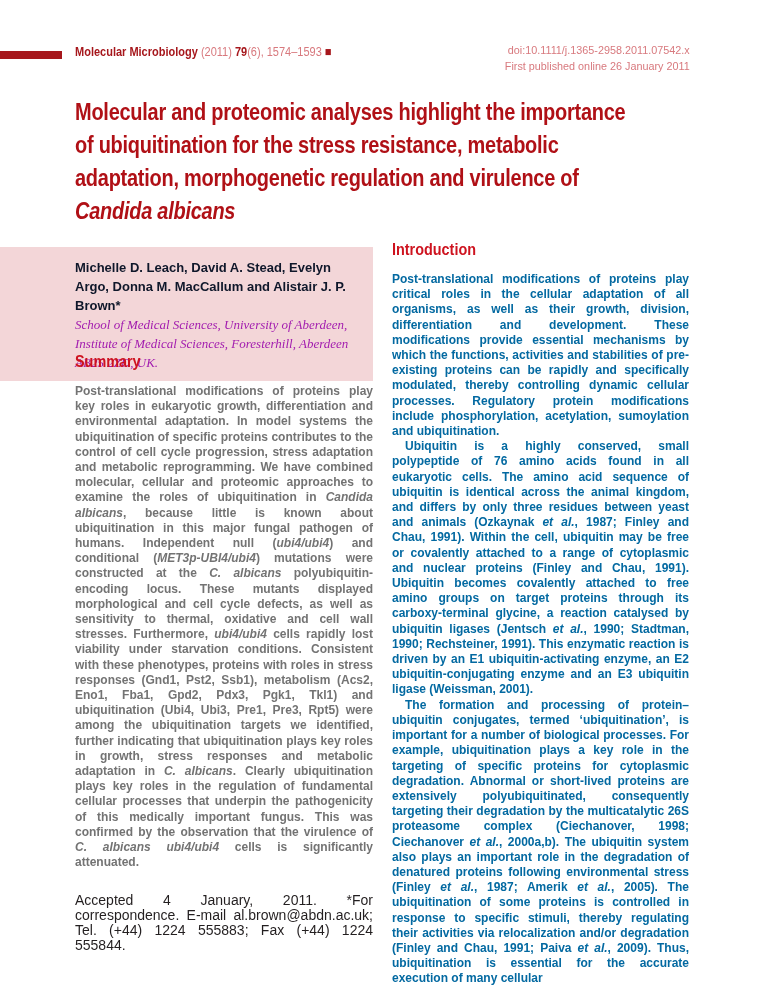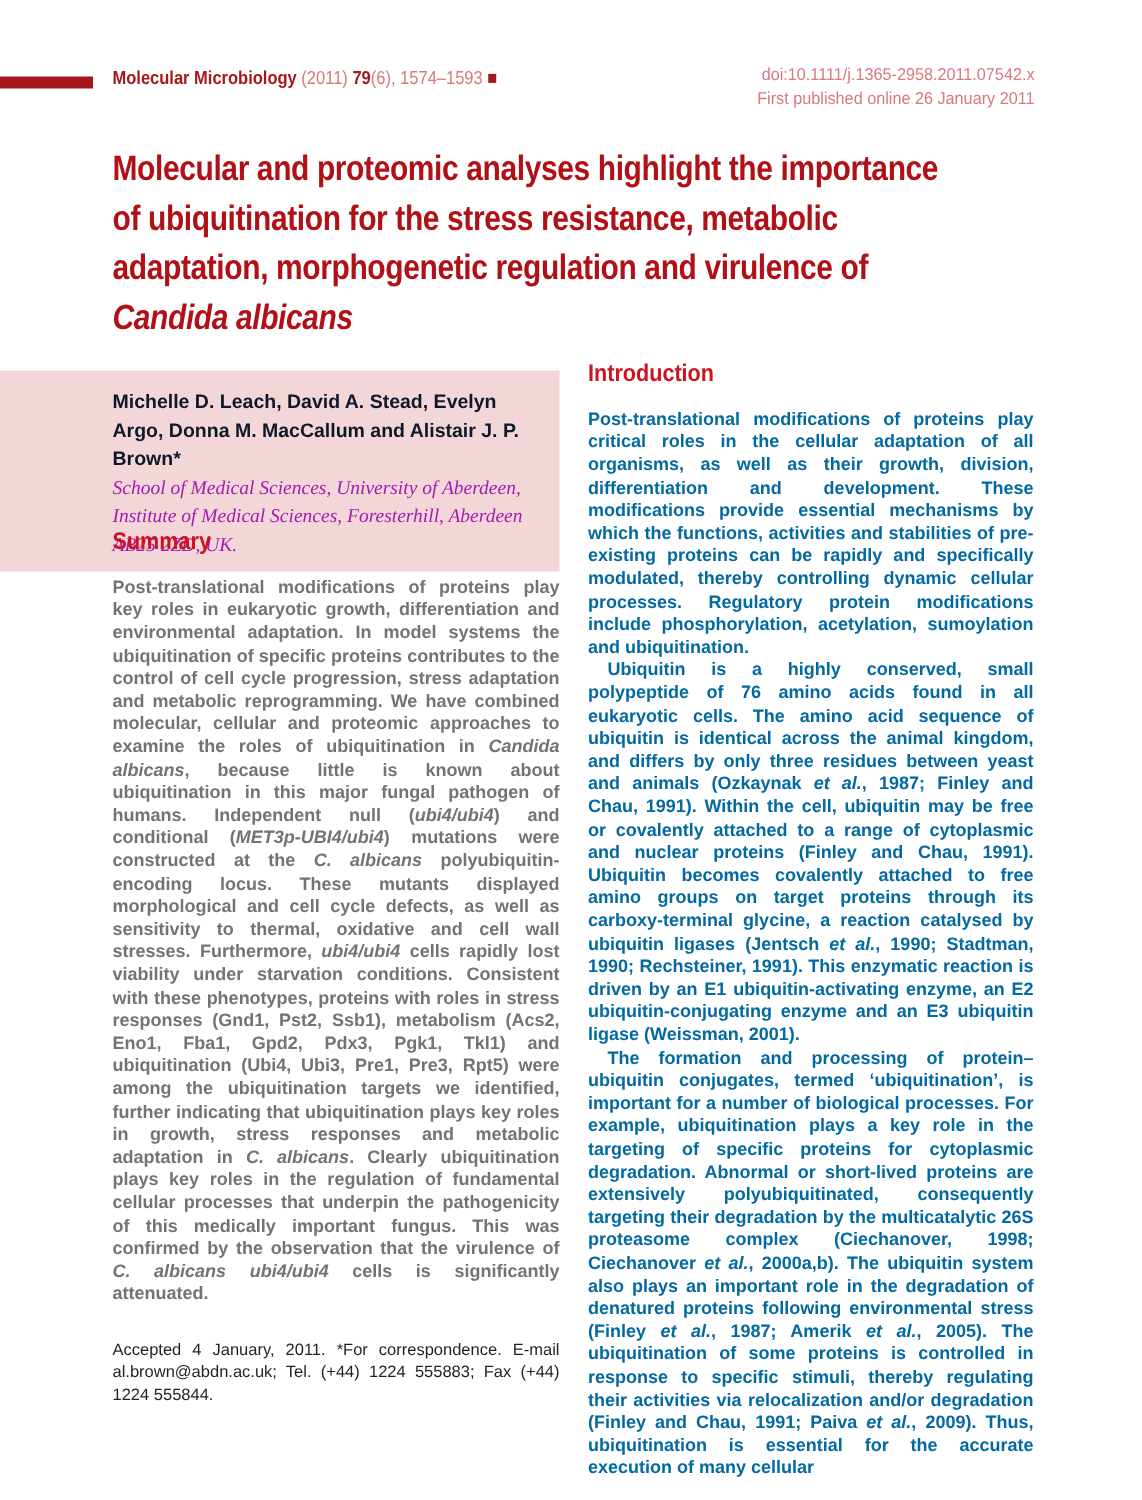--- a/index.html
+++ b/index.html
@@ -73,21 +73,21 @@
     text-align:justify;color:#737373;
   }
 
   .body-para{
     font-size:12px;line-height:15.2px;
     text-align:justify;color:#0369a1;font-weight:bold;
   }
   .body-para.indent{text-indent:13px;}
 
   .footnote{
-    font-size:11px;line-height:15px;
+    font-size:14px;line-height:15px;
     text-align:justify;color:#231f20;
   }
   .footnote.first{margin-top:22px;}
   .footnote{word-break:break-word;}
 </style>
 </head>
 <body>
 
 <div class="page">
 

